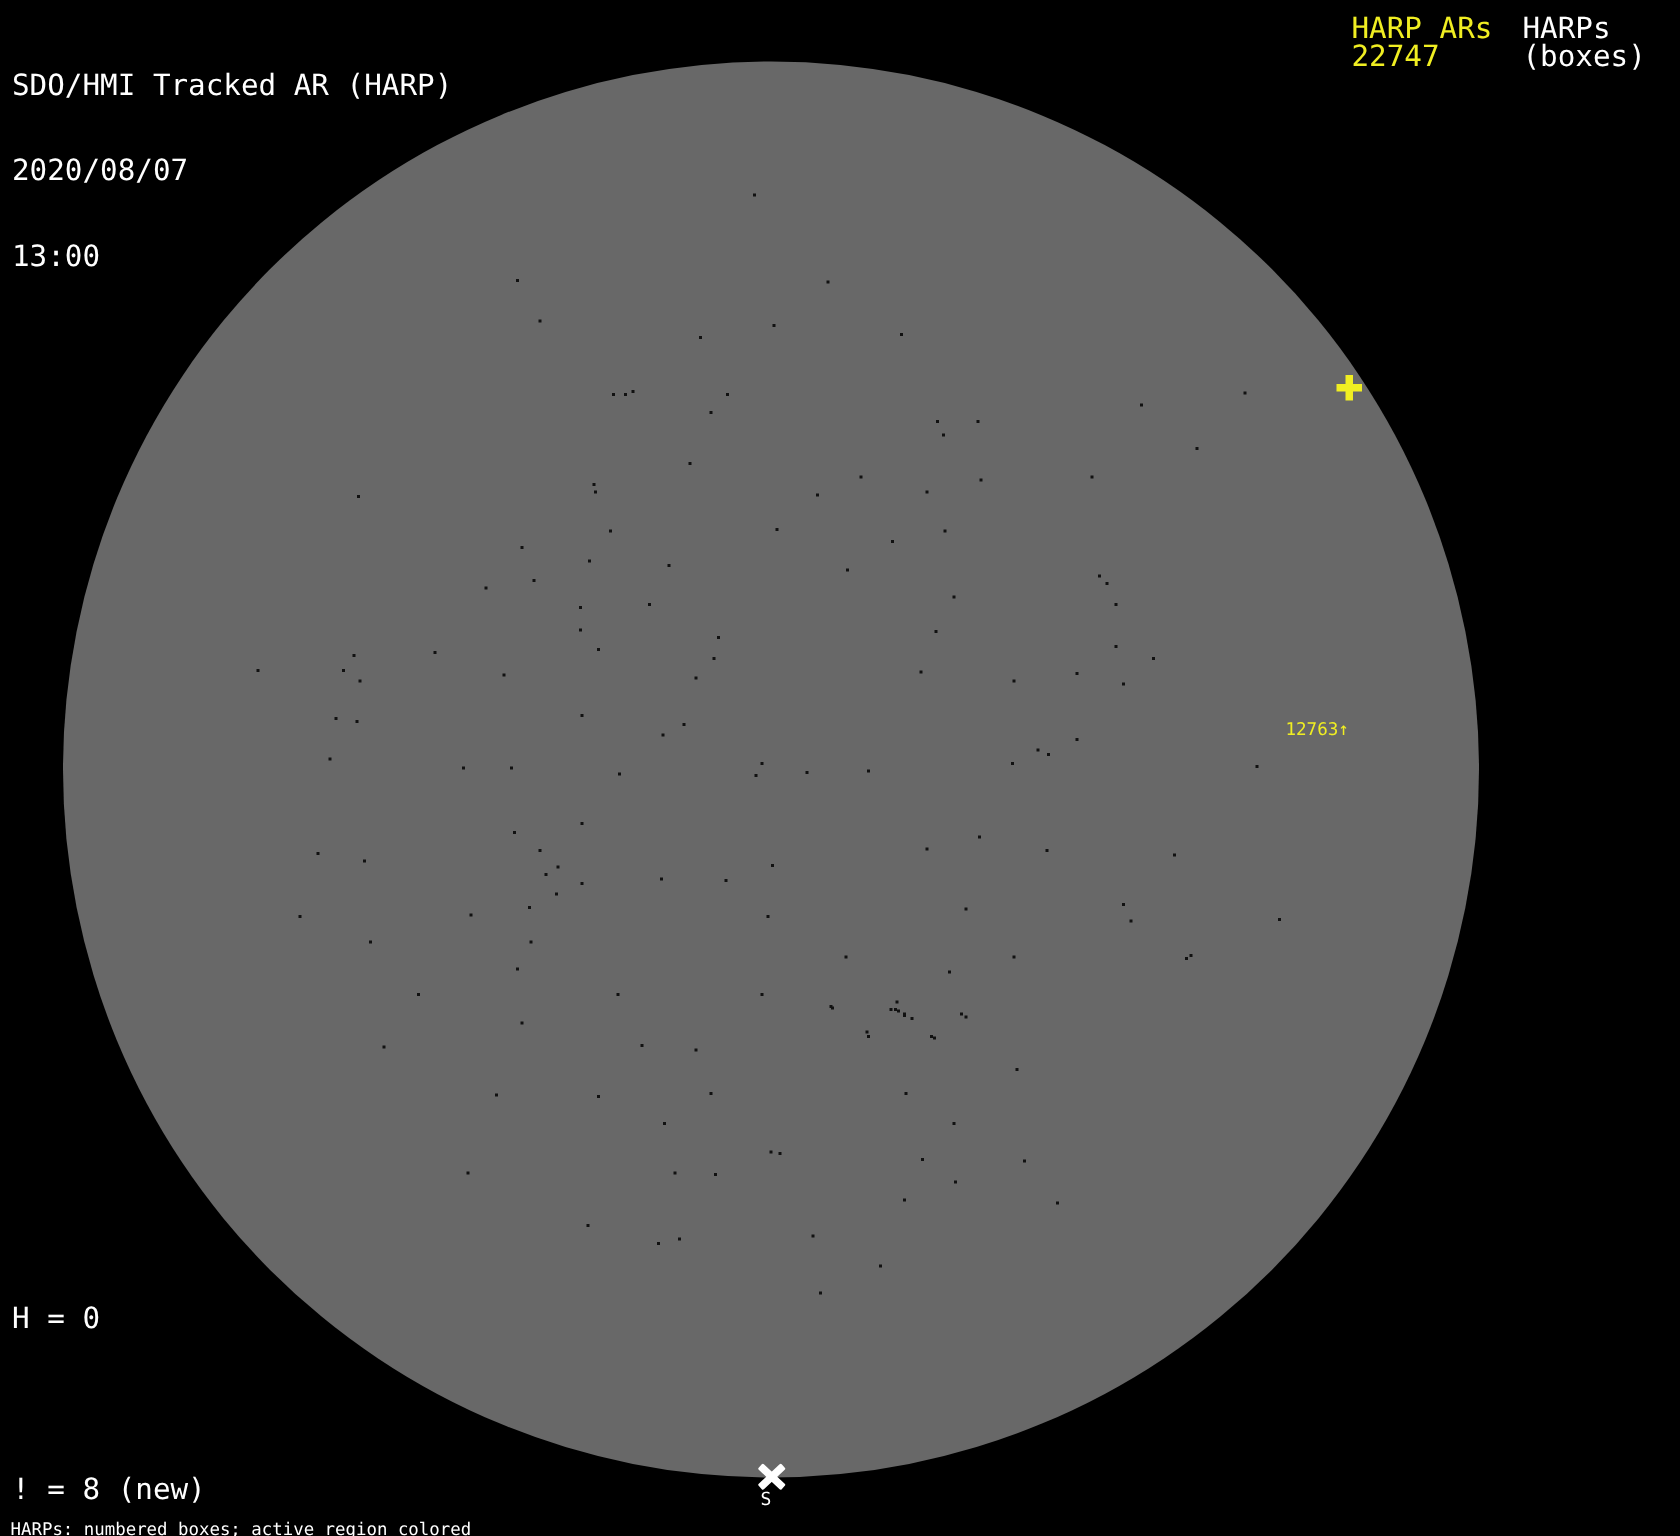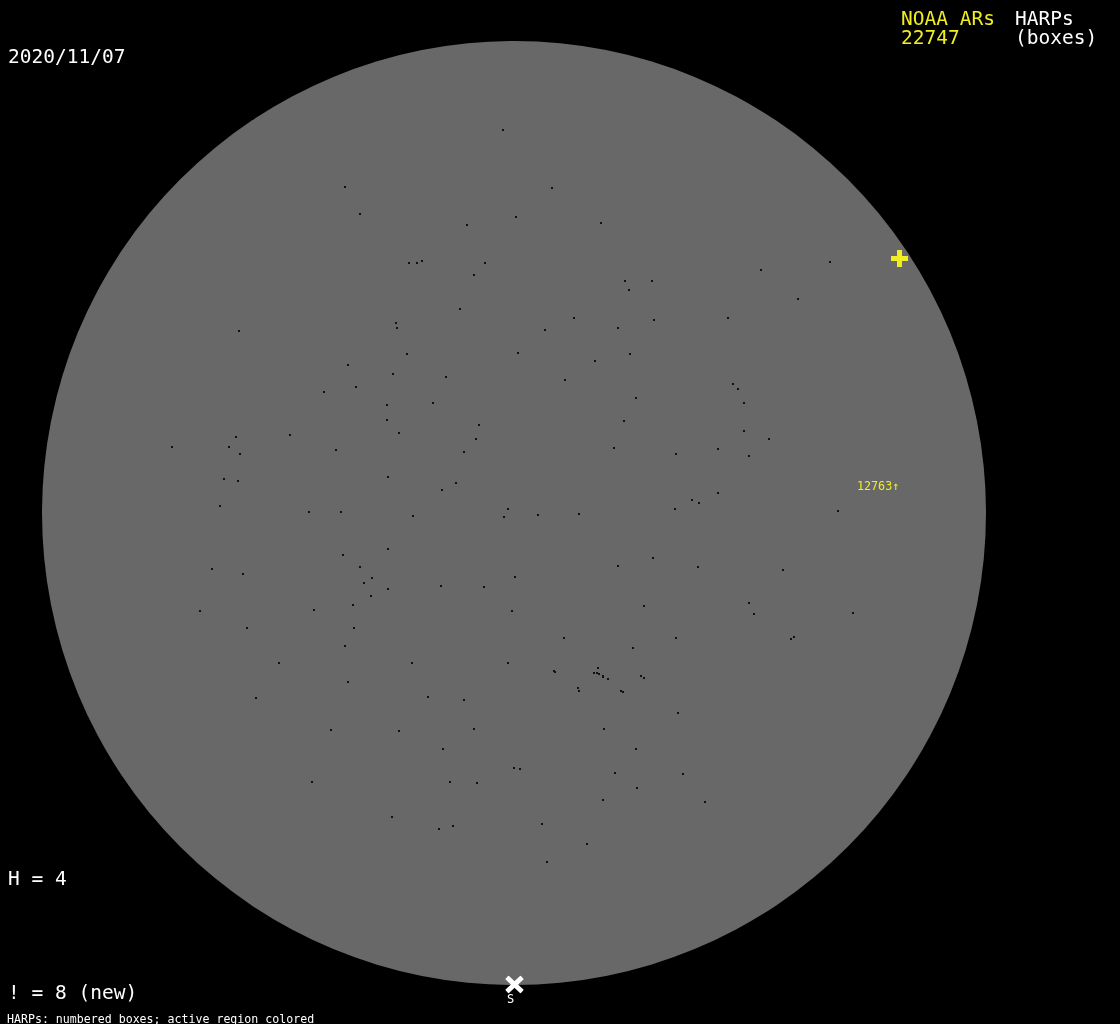--- a/index.html
+++ b/index.html
@@ -229,38 +229,40 @@
       <div class="speck" style="left: 602px; top: 675px;"></div>
       <div class="speck" style="left: 607px; top: 678px;"></div>
       <div class="speck" style="left: 577px; top: 687px;"></div>
       <div class="speck" style="left: 578px; top: 690px;"></div>
       <div class="speck" style="left: 553px; top: 670px;"></div>
       <div class="speck" style="left: 640px; top: 675px;"></div>
       <div class="speck" style="left: 620px; top: 690px;"></div>
     </div>
 
   <div class="title-block main-text">
-    <div>2020/11/07</div>
+    <div>SDO/HMI Tracked AR (HARP)</div>
+    <div>2020/08/07</div>
+    <div>13:00</div>
   </div>
 
   <div class="ar-summary main-text">
-    <div class="yellow">NOAA ARs</div>
+    <div class="yellow">HARP ARs</div>
     <div>HARPs</div>
     <div class="yellow">22747</div>
     <div>(boxes)</div>
   </div>
 
   <div class="plus-marker" id="noaa-cross" style="left: 890.5px; top: 249.5px;"></div>
   <div class="disk-label" id="noaa-label" style="left: 857px; top: 436px;">12763↑</div>
 
   <div class="x-marker" id="south-x" style="left: 504.5px; top: 974.5px;"></div>
   <div class="south-label" id="south-label" style="left: 507px; top: 993px;">S</div>
 
   <div class="legend-block main-text">
-    <div>H = 4</div>
+    <div>H = 0</div>
     <div class="legend-spacer"></div>
     <div>! = 8 (new)</div>
     
     
     
     
     
   </div>
 
   <div class="footer-block">

